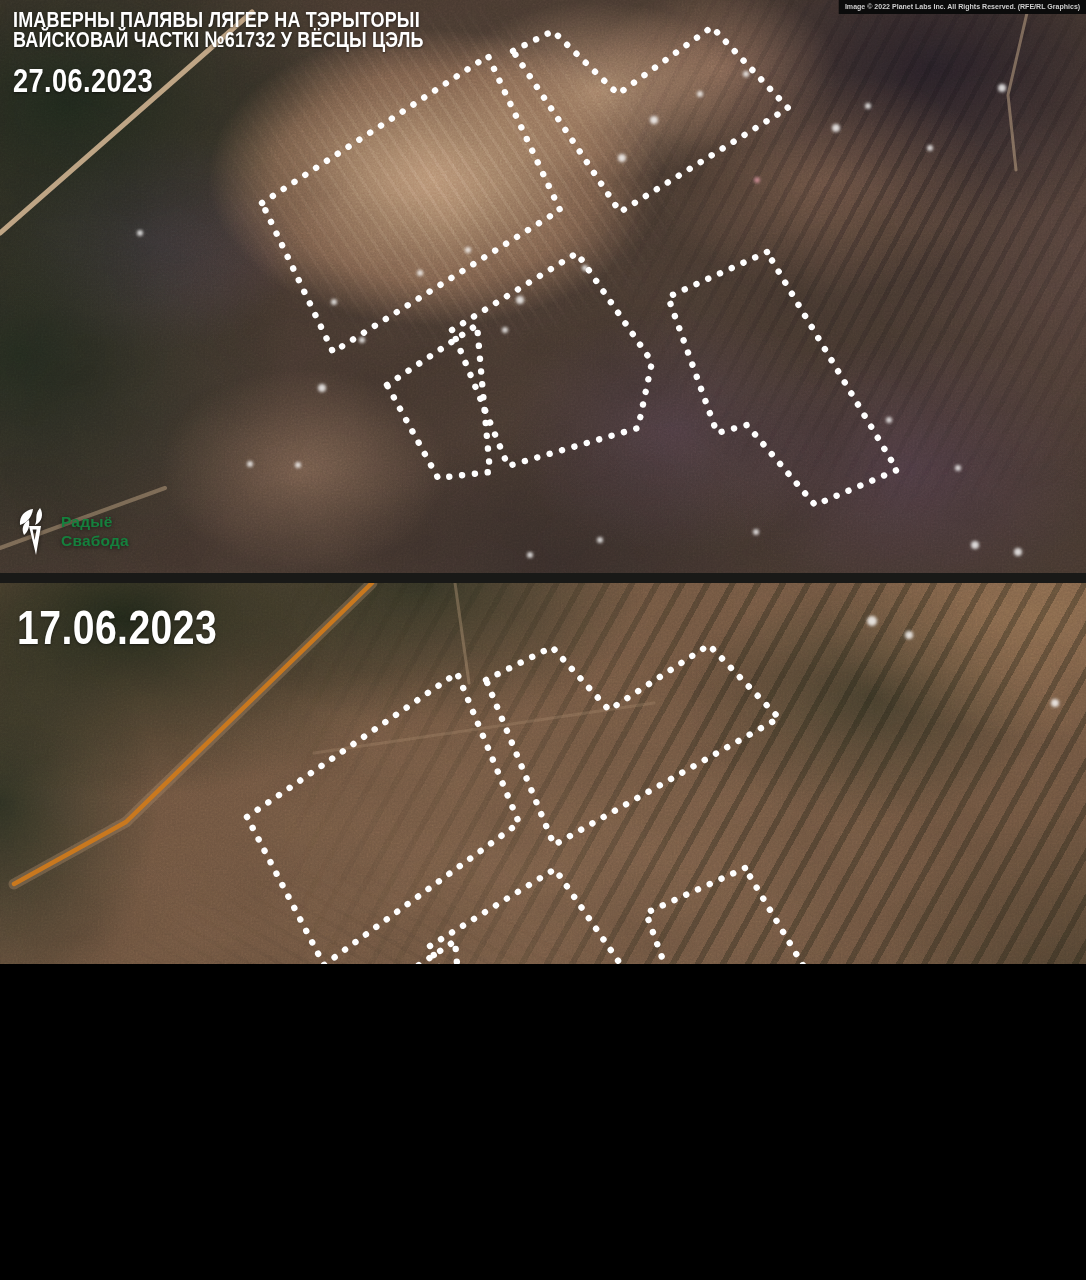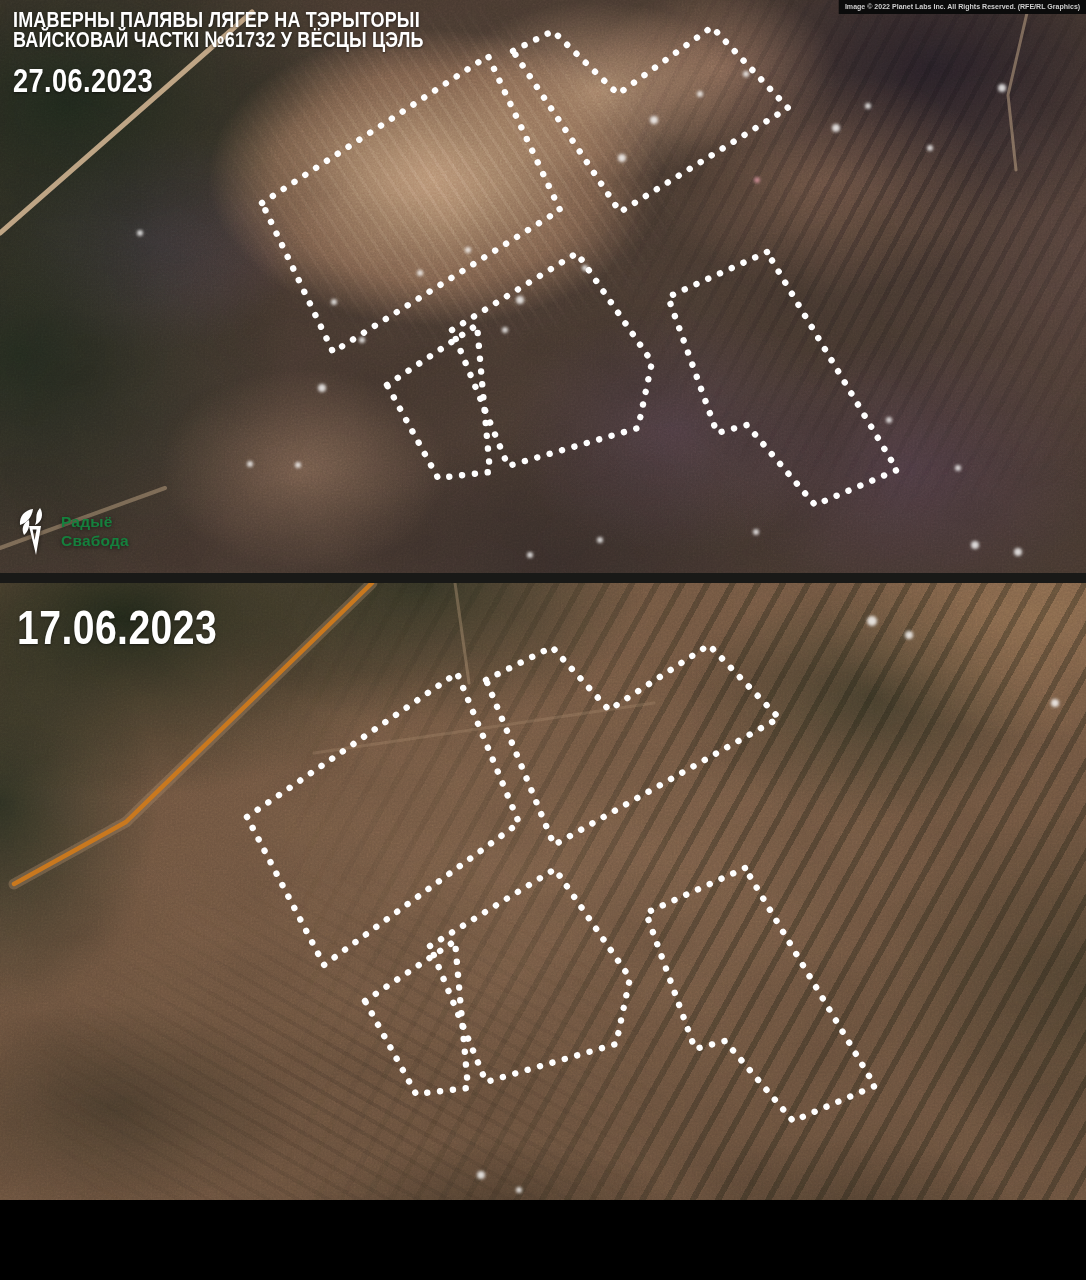--- a/index.html
+++ b/index.html
@@ -1,17 +1,17 @@
 <!DOCTYPE html>
 <html><head>
 <meta charset="utf-8">
 <style>
   html,body{margin:0;padding:0;background:#000;}
   .stage{
-    position:relative;width:1086px;height:1200px;overflow:hidden;
+    position:relative;width:1086px;height:964px;overflow:hidden;
     font-family:"Liberation Sans","DejaVu Sans",sans-serif;background:#141210;
   }
   .panel{position:absolute;left:0;width:1086px;overflow:hidden;}
   .panel-top{top:0;height:573px;}
   .divider{position:absolute;top:573px;left:0;width:1086px;height:10px;background:#191917;}
   .panel-bottom{top:583px;height:689px;padding-left:28px;}
   .bottom-strip{position:absolute;left:0;bottom:0;width:100%;height:8px;background:#121110;}
 
   .terrain,.rows,.camprows,.rows2{position:absolute;inset:0;}
   

